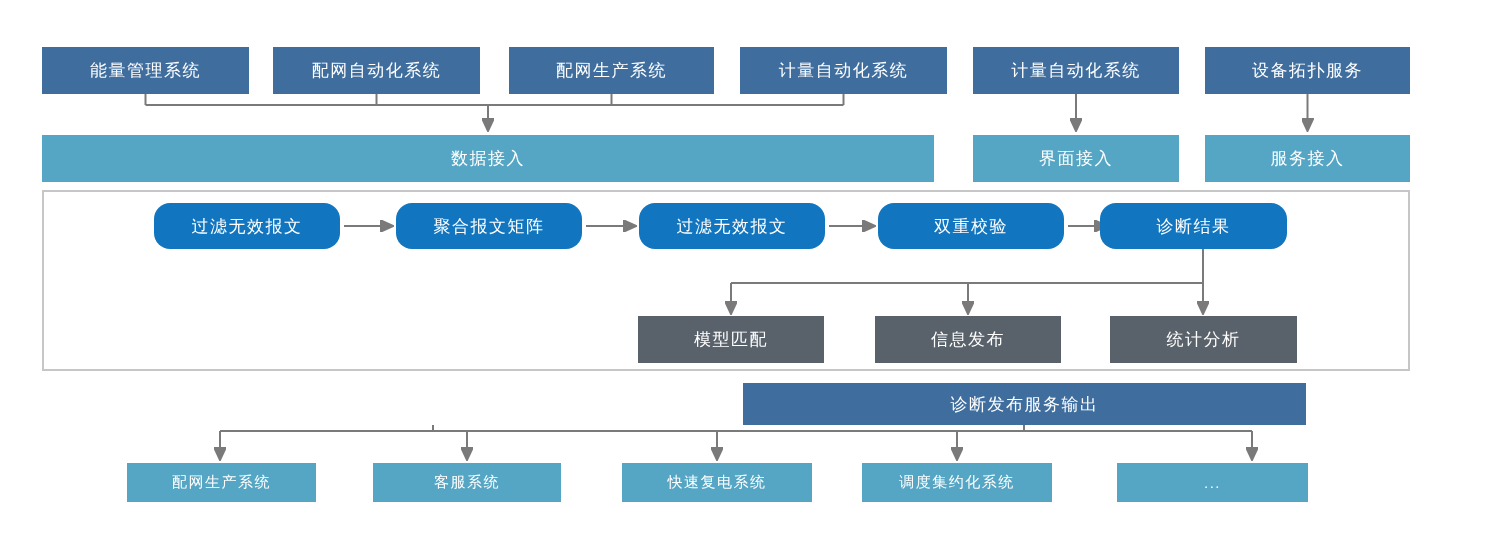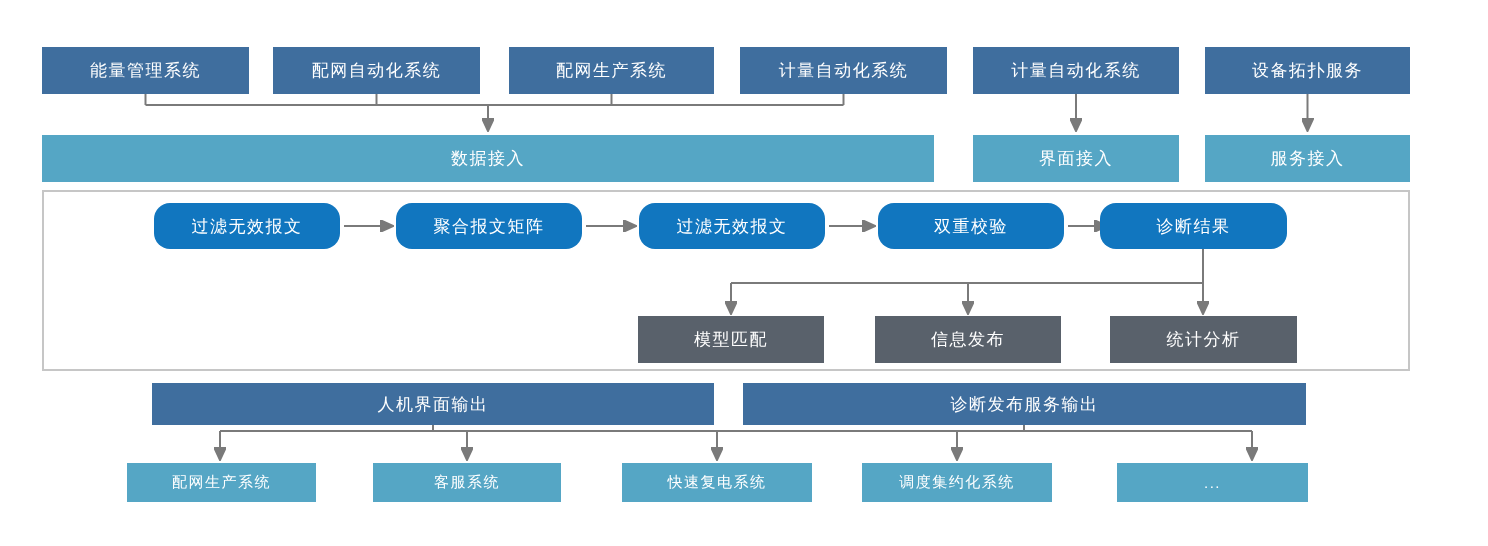--- a/index.html
+++ b/index.html
@@ -82,21 +82,20 @@
   <div class="node process" style="left:154px;top:203px;width:186px;height:46px">过滤无效报文</div>
   <div class="node process" style="left:396px;top:203px;width:186px;height:46px">聚合报文矩阵</div>
   <div class="node process" style="left:639px;top:203px;width:186px;height:46px">过滤无效报文</div>
   <div class="node process" style="left:878px;top:203px;width:186px;height:46px">双重校验</div>
   <div class="node process" style="left:1100px;top:203px;width:187px;height:46px">诊断结果</div>
 
   <div class="node result" style="left:638px;top:316px;width:186px;height:47px">模型匹配</div>
   <div class="node result" style="left:875px;top:316px;width:186px;height:47px">信息发布</div>
   <div class="node result" style="left:1110px;top:316px;width:187px;height:47px">统计分析</div>
 
-  <div class="node output" style="left:152px;top:383px;width:562px;height:42px">人机界面输出</div>
   <div class="node output" style="left:743px;top:383px;width:563px;height:42px">诊断发布服务输出</div>
 
   <div class="node target" style="left:127px;top:463px;width:189px;height:39px">配网生产系统</div>
   <div class="node target" style="left:373px;top:463px;width:188px;height:39px">客服系统</div>
   <div class="node target" style="left:622px;top:463px;width:190px;height:39px">快速复电系统</div>
   <div class="node target" style="left:862px;top:463px;width:190px;height:39px">调度集约化系统</div>
   <div class="node target" style="left:1117px;top:463px;width:191px;height:39px">...</div>
 
 </div>
 

